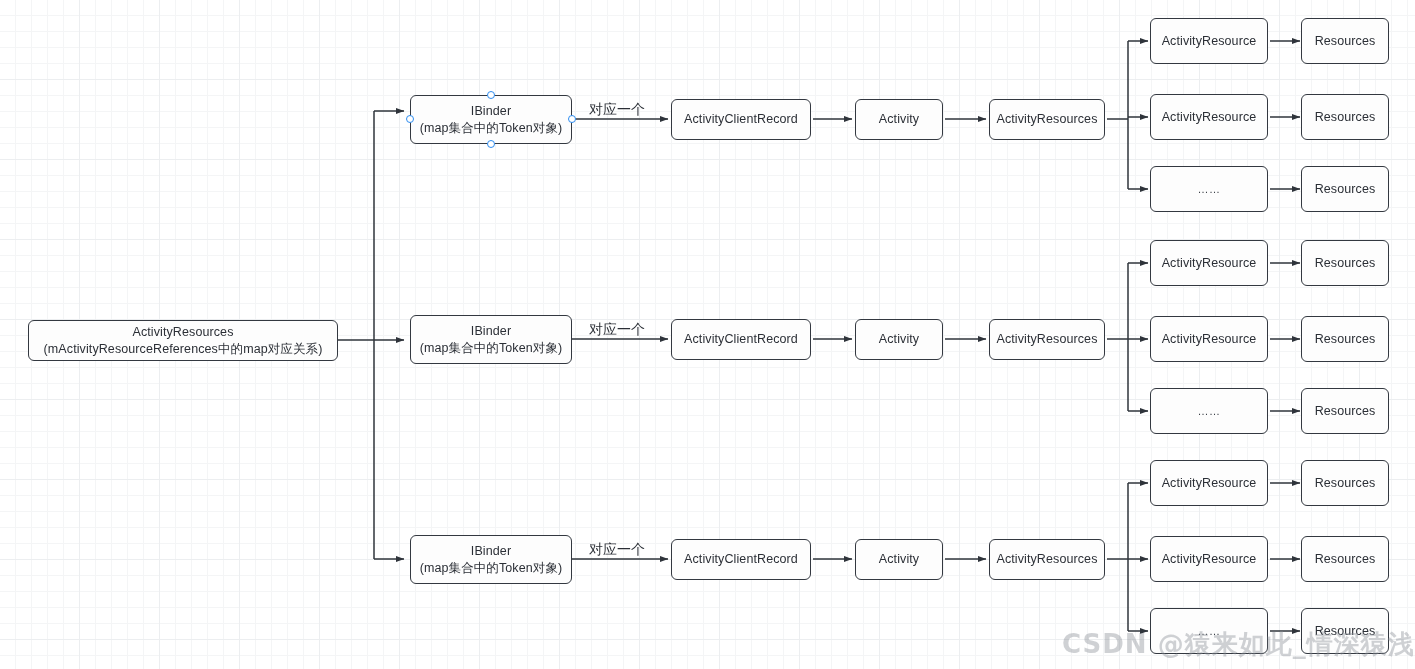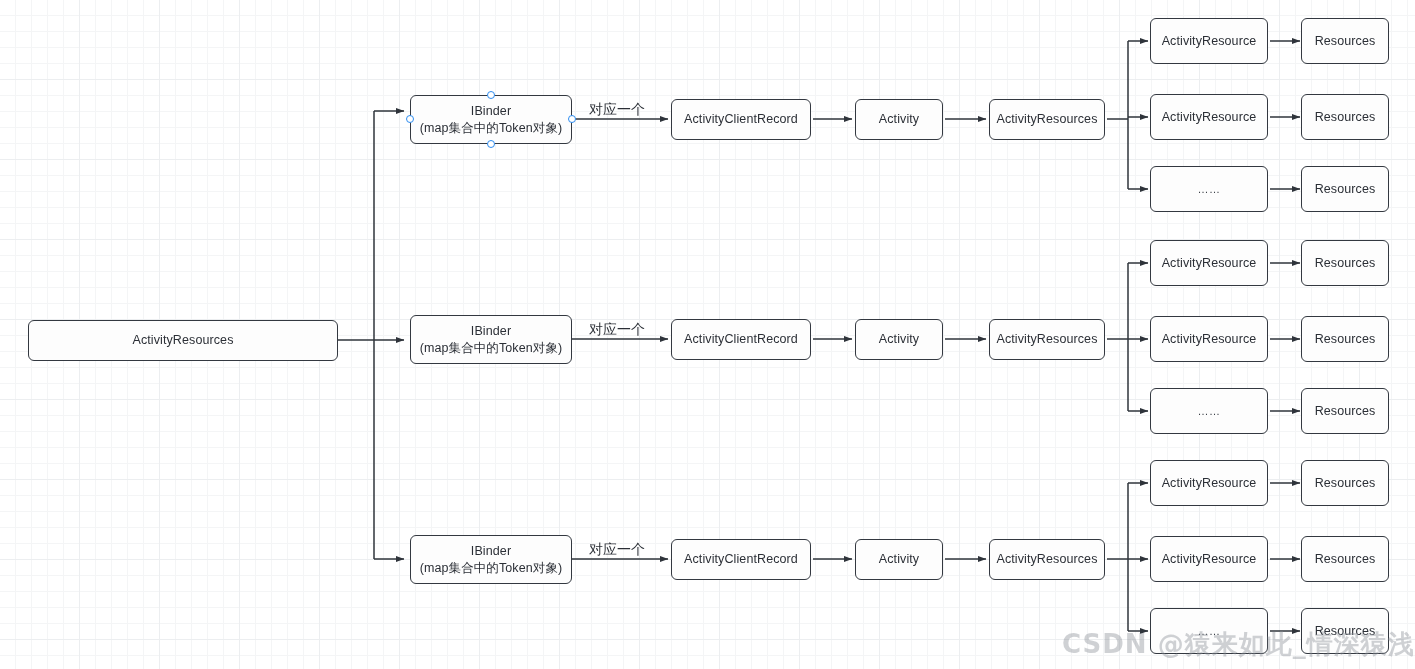--- a/index.html
+++ b/index.html
@@ -139,20 +139,21 @@
       <path d="M1128,559 L1148,559" marker-end="url(#arrow)"></path>
       <path d="M1128,631 L1148,631" marker-end="url(#arrow)"></path>
       <path d="M1270,483 L1300,483" marker-end="url(#arrow)"></path>
       <path d="M1270,559 L1300,559" marker-end="url(#arrow)"></path>
       <path d="M1270,631 L1300,631" marker-end="url(#arrow)"></path>
     </g>
   </svg>
 
   <div class="node two-line" style="left:28px; top:320px; width:310px; height:41px;">
     <span class="t1">ActivityResources</span>
+    <span class="t2">(mActivityResourceReferences中的map对应关系)</span>
   </div>
 
   <div class="node two-line" style="left:410px; top:95px; width:162px; height:49px;">
     <span class="t1">IBinder</span>
     <span class="t2">(map集合中的Token对象)</span>
   </div>
   <div class="handle" style="left:487px; top:91px;"></div>
   <div class="handle" style="left:487px; top:140px;"></div>
   <div class="handle" style="left:406px; top:115px;"></div>
   <div class="handle" style="left:568px; top:115px;"></div>

